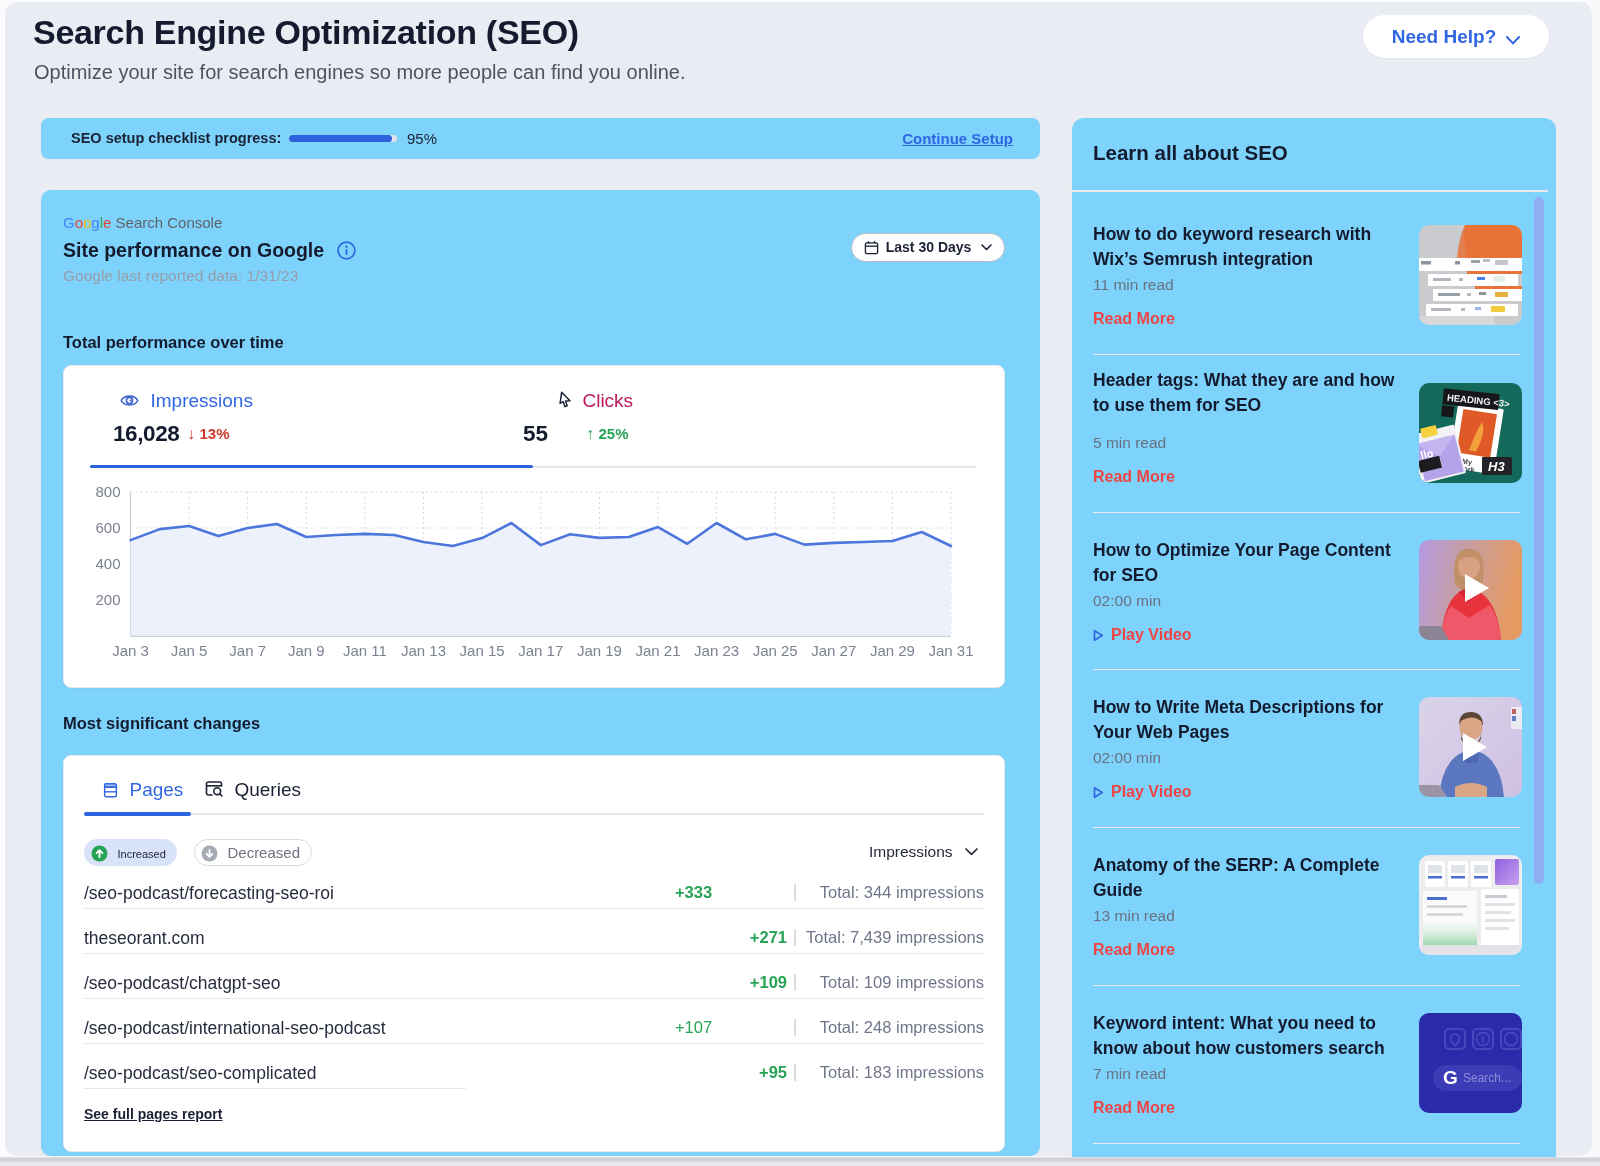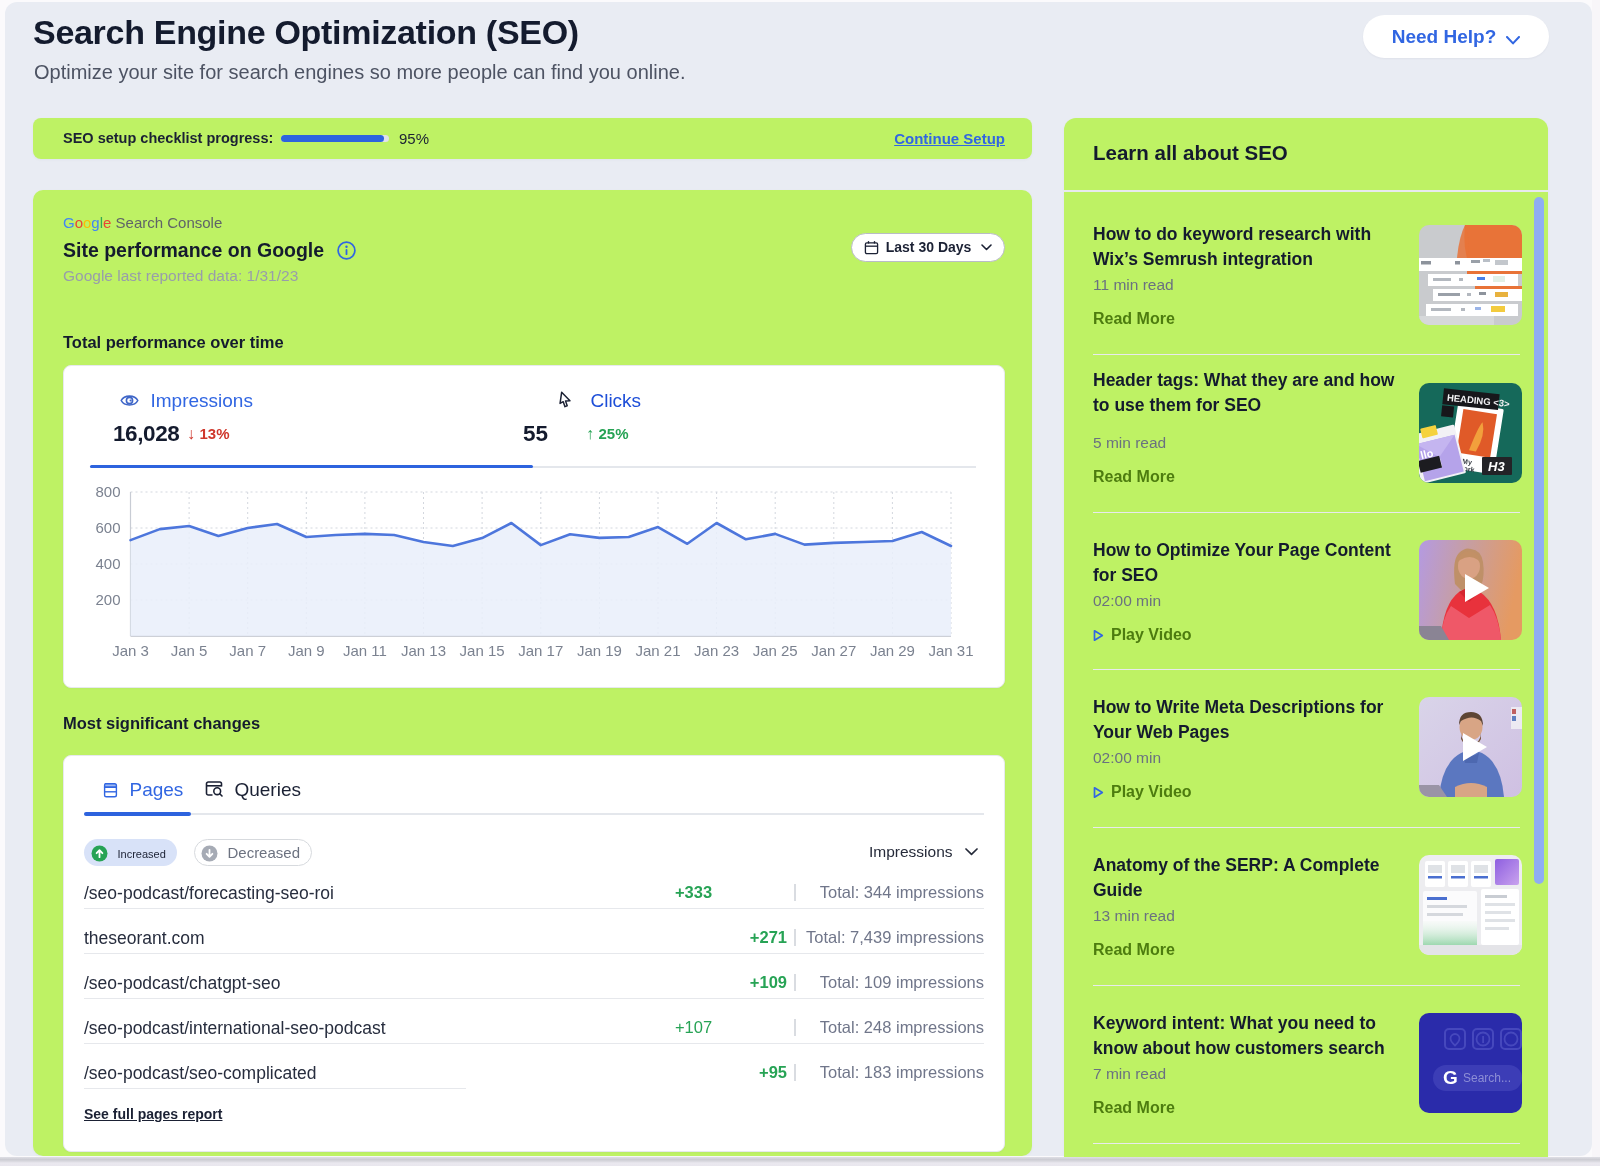--- a/index.html
+++ b/index.html
@@ -1,31 +1,31 @@
 <!DOCTYPE html>
 <html><head>
 <meta charset="utf-8">
 <style>
 * { margin:0; padding:0; box-sizing:border-box; }
 html,body { width:1600px; height:1166px; overflow:hidden; }
 body { font-family:"Liberation Sans", sans-serif; background:#fbfafc; position:relative; }
 .app { position:absolute; left:5px; top:2px; width:1587px; height:1154px; background:#e9ecf3; border-radius:12px; }
 .abs { position:absolute; }
-.card { position:absolute; background:#bef264; }
+.card { position:absolute; background:#7dd3fc;margin-left:8px; }
 .bottombar { position:absolute; left:0; top:1157px; width:1600px; height:9px;
   background:linear-gradient(to bottom,#dfdfe5 0px,#cdcdd4 2.5px,#d6d6dc 4px,#eae8ef 6px,#e9e7ee 9px); }
 .rightstrip { position:absolute; right:0; top:0; width:8px; height:1157px; background:#f8f6f9; }
 h1 { position:absolute; left:33px; top:13px; font-size:34px; font-weight:700; color:#141b2e; letter-spacing:-0.3px; }
 .subtitle { position:absolute; left:34px; top:61px; font-size:20px; color:#4d5363; }
 .needhelp { position:absolute; left:1363px; top:15px; width:186px; height:43px; background:#fff; border-radius:22px;
   color:#3166e2; font-size:19px; font-weight:700; text-align:center; line-height:43px; box-shadow:0 1px 2px rgba(30,40,80,.05); }
 .needhelp svg { vertical-align:-2px; margin-left:10px; }
 .learn-t { left:1093px; width:340px; font-size:17.5px; font-weight:700; color:#141b2e; line-height:24.5px; }
 .learn-m { left:1093px; font-size:15.5px; color:#6a7180; }
-.learn-r { left:1093px; font-size:16px; font-weight:700; color:#4d7c0f; }
+.learn-r { left:1093px; font-size:16px; font-weight:700; color:#ef4444; }
 .learn-d { left:1093px; width:427px; height:1px; background:#e8eaee; }
 .thumb { left:1419px; width:103px; height:100px; border-radius:10px; overflow:hidden; }
 </style>
 </head>
 <body>
 <div class="app"></div>
 <div class="rightstrip"></div>
 
 <h1>Search Engine Optimization (SEO)</h1>
 <div class="subtitle">Optimize your site for search engines so more people can find you online.</div>
@@ -82,21 +82,21 @@
 </div>
 <div class="abs" style="left:113px; top:421px; font-size:22.5px; font-weight:700; color:#141b2e; letter-spacing:-0.4px;">16,028</div>
 <div class="abs" style="left:187px; top:425px; font-size:16px; font-weight:700; color:#cf372c;">↓ <span style="font-size:15px;">13%</span></div>
 
 <div class="abs" style="left:556px; top:390px;">
   <svg width="18" height="19" viewBox="0 0 18 19" style="vertical-align:-3px;">
     <g transform="rotate(8 9 9)">
         <path d="M4.6 1.8 L14 9.0 L9.6 9.8 L12.0 14.5 L9.9 15.6 L7.5 10.9 L4.6 13.1 Z" fill="none" stroke="#1b2134" stroke-width="1.5" stroke-linejoin="round"></path>
       </g>
   </svg>
-  <span style="font-size:19px; color:#1d4ed8; font-weight:500; margin-left:12px;">Clicks</span>
+  <span style="font-size:19px; color:#be185d; font-weight:500; margin-left:4px;">Clicks</span>
 </div>
 <div class="abs" style="left:523px; top:421px; font-size:22.5px; font-weight:700; color:#141b2e;">55</div>
 <div class="abs" style="left:586px; top:425px; font-size:16px; font-weight:700; color:#27a355;">↑ <span style="font-size:15px;">25%</span></div>
 
 <div class="abs" style="left:90px; top:466px; width:886px; height:2px; background:#e4e7ec;"></div>
 <div class="abs" style="left:90px; top:464.5px; width:443px; height:3.5px; background:#2d63de; border-radius:2px;"></div>
 
 <div class="abs" style="left:63px; top:480px; width:906px; height:190px;">
 <svg width="942" height="190" viewBox="0 0 942 190" font-family="Liberation Sans, sans-serif">
 <line x1="67.5" y1="12" x2="888.0" y2="12" stroke="#d3d7de" stroke-width="1" stroke-dasharray="2,3"></line>

